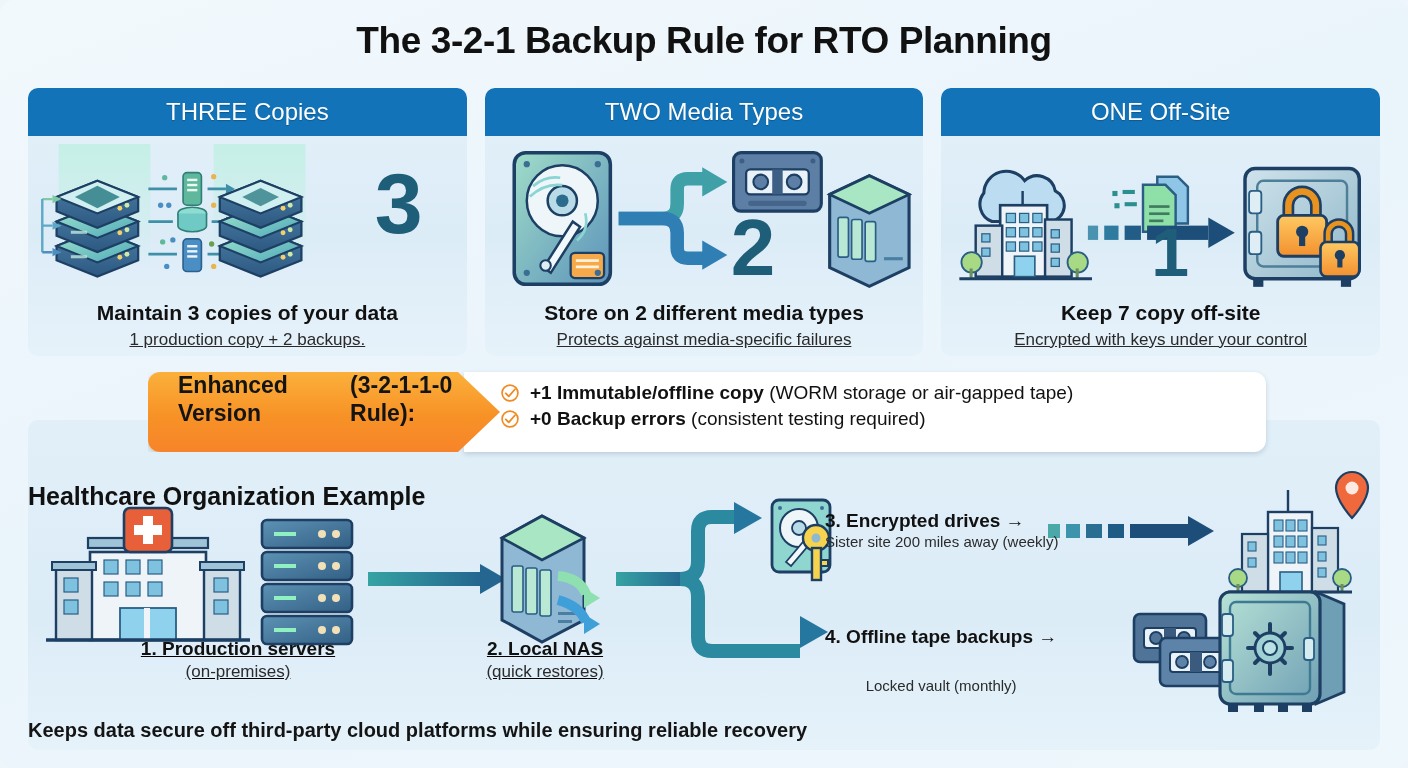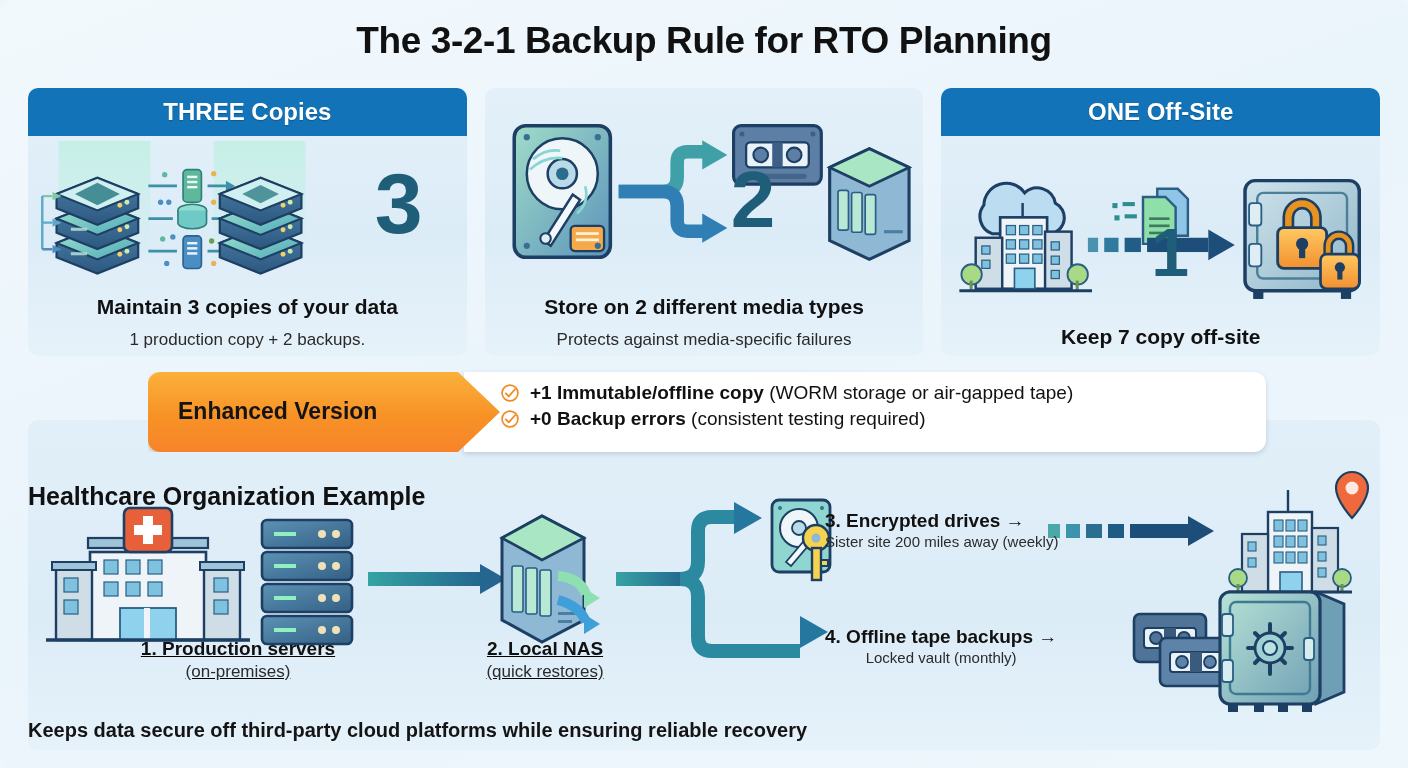--- a/index.html
+++ b/index.html
@@ -31,47 +31,47 @@
     flex:1; position:relative;
     background:linear-gradient(180deg,#e3f0f9 0%,#dcecf7 55%,#e6f2fa 100%);
     border-radius:10px;
     display:flex; flex-direction:column;
     overflow:hidden;
   }
   .card-header {
     height:48px; background:#1273b8;
     border-radius:8px 8px 0 0;
     display:flex; align-items:center; justify-content:center;
-    color:#fff; font-size:24px; font-weight:bold;
+    color:#fff; font-size:24px; font-weight:normal;
     text-shadow:0 1px 1px rgba(0,0,0,.22);
   }
   .card-art { flex:1; position:relative; }
   .card-cap { text-align:center; padding-bottom:6px; }
   .card-cap .big { font-size:21px; font-weight:bold; color:#111; line-height:1.18; }
-  .card-cap .sml { font-size:17px; color:#2a2a2a; line-height:1.25; margin-top:9px; }
+  .card-cap .sml { font-size:17px; color:#2a2a2a; line-height:1.25; margin-top:3px;text-decoration:underline; }
 
   .bignum {
     position:absolute; font-weight:bold; color:#1f5e79;
     font-family:"Liberation Sans", sans-serif; line-height:1;
   }
 
   
   .enh-wrap { position:absolute; top:372px; left:148px; width:1118px; height:80px; }
   .enh-white {
     position:absolute; left:316px; top:0; right:0; height:80px;
     background:#fff; border-radius:0 12px 12px 0;
     box-shadow:0 2px 5px rgba(20,60,90,.18);
   }
   .enh-orange {
     position:absolute; left:0; top:0; width:352px; height:80px;
     background:linear-gradient(180deg,#fbb03b 0%,#f79226 55%,#f7842a 100%);
     border-radius:12px 0 0 12px;
     box-shadow:0 2px 5px rgba(140,70,0,.25);
     clip-path:polygon(0 0, 310px 0, 352px 50%, 310px 100%, 0 100%);
-    display:flex; flex-direction:column; justify-content:center;
+    display:flex; flex-direction:row; justify-content:center;
     padding-left:30px;
   }
   .enh-orange div { font-size:23px; font-weight:bold; color:#141414; line-height:1.2; }
   .enh-items { position:absolute; left:352px; top:0; height:68px; display:flex; flex-direction:column; justify-content:center; gap:4px; }
   .enh-row { display:flex; align-items:center; gap:10px; font-size:19px; color:#111; }
   .enh-row b { font-weight:bold; }
   .enh-row span.rest { font-weight:normal; }
   .chk { width:20px; height:20px; flex:0 0 20px; }
 
   
@@ -219,20 +219,21 @@
         </svg>
         <div class="bignum" style="right:44px; top:24px; font-size:86px;">3</div>
       </div>
       <div class="card-cap">
         <div class="big">Maintain 3 copies of your data</div>
         <div class="sml">1 production copy + 2 backups.</div>
       </div>
     </div>
 
     <div class="card">
+      <div class="card-header">TWO Media Types</div>
       <div class="card-art">
         <svg width="100%" height="100%" viewBox="0 0 420 150" preserveAspectRatio="xMidYMid meet">
           <defs>
             <linearGradient id="hddG" x1="0" y1="0" x2="1" y2="1">
               <stop offset="0" stop-color="#9fdcc8"></stop>
                 <stop offset="1" stop-color="#5d93bb"></stop>
             </linearGradient>
             <linearGradient id="nasG" x1="0" y1="0" x2="1" y2="1">
               <stop offset="0" stop-color="#b7ecd2"></stop>
                 <stop offset="1" stop-color="#7fb9d6"></stop>
@@ -376,20 +377,21 @@
             <path d="M376 90 a14 14 0 0 1 28 0 v9 h-7 v-9 a7 7 0 0 0 -14 0 v9 h-7 z" fill="#e8921f" stroke="#1d3f63" stroke-width="2.4"></path>
             <rect x="372" y="98" width="38" height="34" rx="6" fill="url(#lockG)" stroke="#1d3f63" stroke-width="2.6"></rect>
             <circle cx="391" cy="111" r="5" fill="#1d3f63"></circle>
               <rect x="388.5" y="113" width="5" height="10" fill="#1d3f63"></rect>
           </g>
         </svg>
         <div class="bignum" style="left:210px; top:82px; font-size:68px;">1</div>
       </div>
       <div class="card-cap">
         <div class="big">Keep 7 copy off-site</div>
+        <div class="sml">Encrypted with keys under your control</div>
       </div>
     </div>
   </div>
 
   <div class="health">
     <div class="health-title">Healthcare Organization Example</div>
 
     <svg style="position:absolute; left:0; top:70px;" width="1352" height="235" viewBox="0 0 1352 235">
       <defs>
         <linearGradient id="rackG" x1="0" y1="0" x2="1" y2="1">
@@ -588,30 +590,31 @@
     <div class="step-cap" style="left:392px; top:218px; width:250px;">
       <div class="b">2. Local NAS</div>
       <div class="s">(quick restores)</div>
     </div>
     <div class="branch-cap" style="left:797px; top:89px;">
       <div class="b">3. Encrypted drives →</div>
       <div class="s">Sister site 200 miles away (weekly)</div>
     </div>
     <div class="branch-cap" style="left:797px; top:205px;">
       <div class="b">4. Offline tape backups →</div>
-      <div class="s" style="text-align:center;">Locked vault (monthly)</div>
+      <div class="s" style="text-align:center;margin-top:28px;">Locked vault (monthly)</div>
     </div>
 
     <div class="footer-note">Keeps data secure off third-party cloud platforms while ensuring reliable recovery</div>
   </div>
 
   <div class="enh-wrap">
     <div class="enh-white"></div>
     <div class="enh-orange">
       <div>Enhanced Version</div>
+      <div>(3-2-1-1-0 Rule):</div>
     </div>
     <div class="enh-items">
       <div class="enh-row">
         <svg class="chk" viewBox="0 0 24 24">
           <circle cx="12" cy="12" r="9.5" fill="none" stroke="#f08a22" stroke-width="2"></circle>
           <path d="M7 12.5 l3.5 3.5 L18 7.5" fill="none" stroke="#f08a22" stroke-width="2.2" stroke-linecap="round" stroke-linejoin="round"></path>
         </svg>
         <span><b>+1 Immutable/offline copy</b>
         <span class="rest">(WORM storage or air-gapped tape)</span></span>
       </div>

